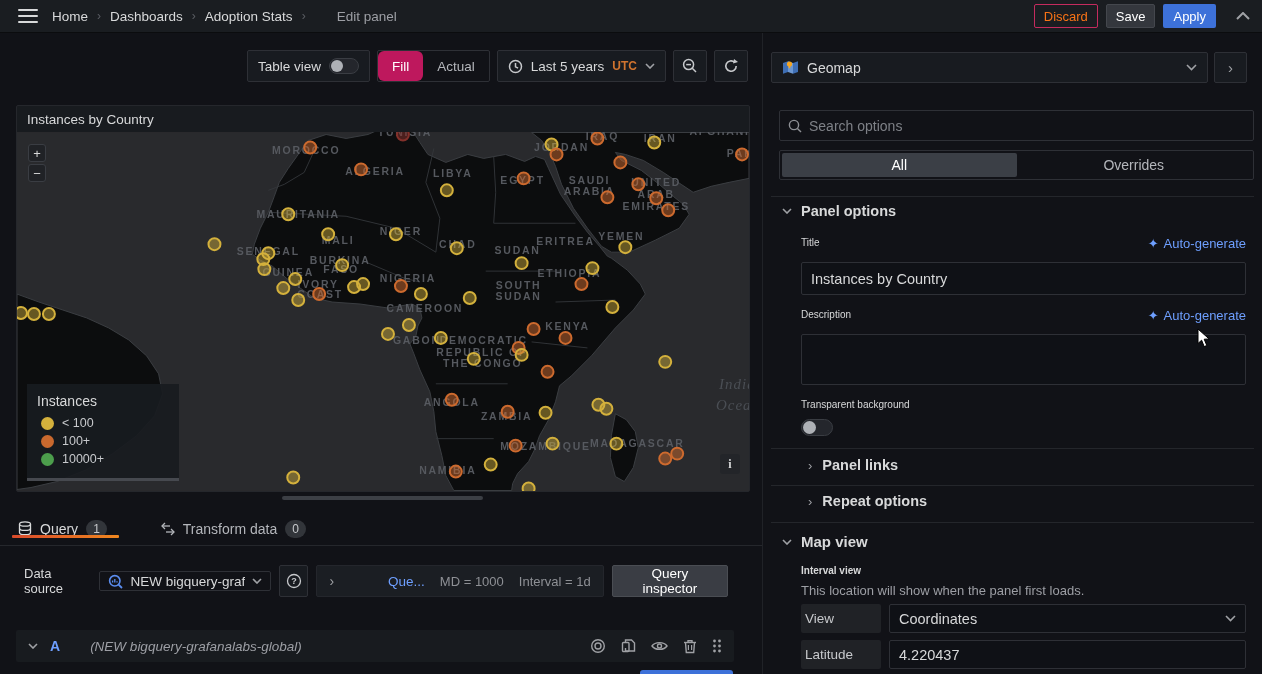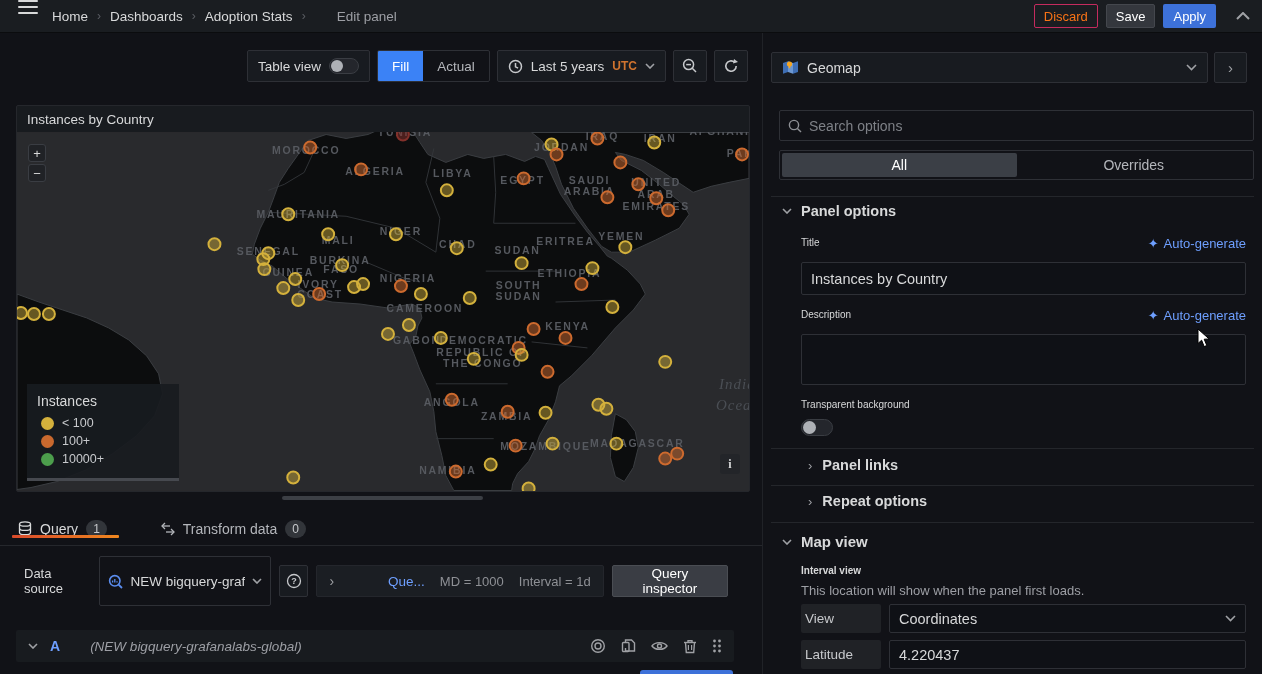--- a/index.html
+++ b/index.html
@@ -5,21 +5,21 @@
   * { box-sizing: border-box; margin: 0; padding: 0; }
   html,body { width:1262px; height:674px; overflow:hidden; }
   body {
     position:relative; background:#111217; color:#ccccdc;
     font-family:"Liberation Sans", sans-serif; font-size:13px;
   }
   svg { display:block; }
 
   
   .topnav { position:absolute; top:0; left:0; right:0; height:33px; background:#1a1d21;
-    border-bottom:1px solid #0b0c0e; display:flex; padding:0 12px; z-index:30;}
+    border-bottom:1px solid #0b0c0e; display:flex; align-items:center; padding:0 12px; z-index:30;}
   .burger { width:20px; height:14px; display:flex; flex-direction:column; justify-content:space-between; cursor:pointer; margin:0 14px 0 6px;}
   .burger span { height:2px; background:#d8d9da; border-radius:1px;}
   .crumbs { display:flex; align-items:center; gap:9px; font-size:13.5px; font-weight:500; color:#d8d9da;}
   .crumb-sep { color:#5a5d63; font-size:12px; }
   .crumb-current { color:#9d9fa5; font-weight:400;margin-left:22px;}
   .nav-right { margin-left:auto; display:flex; align-items:center; gap:8px;}
   .btn { height:24px; display:inline-flex; align-items:center; padding:0 9px; border-radius:2px;
     font-size:13px; font-weight:500; cursor:pointer; border:1px solid transparent;}
   .btn-discard { color:#f97316; border-color:#c42b5e; background:transparent;}
   .btn-save { background:#34373d; color:#ffffff; border-color:#44474d;}
@@ -32,21 +32,21 @@
     border-left:1px solid #202227; overflow:hidden;}
 
   
   .ltoolbar { position:absolute; top:17px; right:14px; display:flex; gap:7px; align-items:center;}
   .tool-box { height:32px; border:1px solid #2e3036; border-radius:2px; background:#181b20;
     display:flex; align-items:center; padding:0 10px; gap:8px; color:#d8d9da; font-size:13.5px; cursor:pointer;}
   .toggle { width:30px; height:16px; border-radius:8px; background:#24262c; border:1px solid #3a3d43; position:relative;}
   .toggle i { position:absolute; left:1px; top:1px; width:12px; height:12px; border-radius:50%; background:#aeb1b6;}
   .seg { height:32px; border:1px solid #2e3036; border-radius:2px; background:#111217; display:flex; overflow:hidden;}
   .seg-item { padding:0 14px; display:flex; align-items:center; font-size:13.5px; color:#b4b6bb; cursor:pointer;}
-  .seg-item.sel { background:#3b82f6; color:#ffffff; font-weight:500; border-radius:0;}
+  .seg-item.sel { background:#be185d; color:#ffffff; font-weight:500; border-radius:6px;}
   .tz { color:#d0742f; font-size:12px; font-weight:700;}
   .icon-btn { width:34px; justify-content:center; padding:0;}
 
   
   .panel { position:absolute; top:72px; left:16px; width:734px; height:387px; background:#181b1f;
     border:1px solid #25272c; border-radius:2px;}
   .panel-header { height:26px; display:flex; align-items:center; padding:0 10px; font-size:13.5px;
     font-weight:500; color:#d8d9da;}
   .map { position:relative; width:732px; height:359px; overflow:hidden; background:#292a2d;}
   .mlbl { font:700 10.5px "Liberation Sans", sans-serif; fill:#56595f; letter-spacing:1.8px; text-anchor:middle;}
@@ -70,21 +70,21 @@
   .tab { position:relative; display:flex; align-items:center; gap:8px; font-size:14px; font-weight:500;
     color:#d8d9da; cursor:pointer; padding:0 2px;}
   .tab.inactive { color:#b4b6bb; }
   .tab .badge { min-width:20px; height:18px; padding:0 7px; border-radius:10px; background:#32353a;
     color:#c7c9cc; font-size:12px; font-weight:400; display:flex; align-items:center; justify-content:center;}
   .tab-underline { position:absolute; left:-4px; right:-10px; bottom:0; height:3px; border-radius:1px;
     background:linear-gradient(90deg,#d94a2b,#f0871f);}
   .ds-row { position:absolute; top:532px; left:0; right:0; height:32px; padding:0 34px 0 24px;
     display:flex; align-items:center; gap:8px;}
   .ds-label { font-size:13px; font-weight:500; color:#d8d9da; margin-right:4px;}
-  .ds-select { width:178px; height:50px; background:#111217; border:1px solid #2e3036; border-radius:2px;
+  .ds-select { width:178px; height:20px; background:#111217; border:1px solid #2e3036; border-radius:2px;
     display:flex; align-items:center; gap:7px; padding:0 8px; cursor:pointer;}
   .ds-select .name { color:#d8d9da; font-size:13.5px; white-space:nowrap; overflow:hidden; flex:1;}
   .help-btn { width:32px; height:32px; border:1px solid #2e3036; border-radius:2px; background:#181b20;
     display:flex; align-items:center; justify-content:center; cursor:pointer;}
   .opts-box { height:32px; background:#1b1e23; border:1px solid #24262c; border-radius:2px;
     display:flex; align-items:center; gap:15px; padding:0 12px; cursor:pointer;}
   .opts-box .chev { color:#9fa1a5; font-size:14px;}
   .opts-link { color:#6e9fff; font-size:13.5px; white-space:nowrap;margin-left:39px;}
   .opts-meta { color:#8e9095; font-size:13px; white-space:nowrap;}
   .btn-inspector { margin-left:auto; height:32px; background:#3a3d44; border:1px solid #4a4d53; border-radius:2px;

